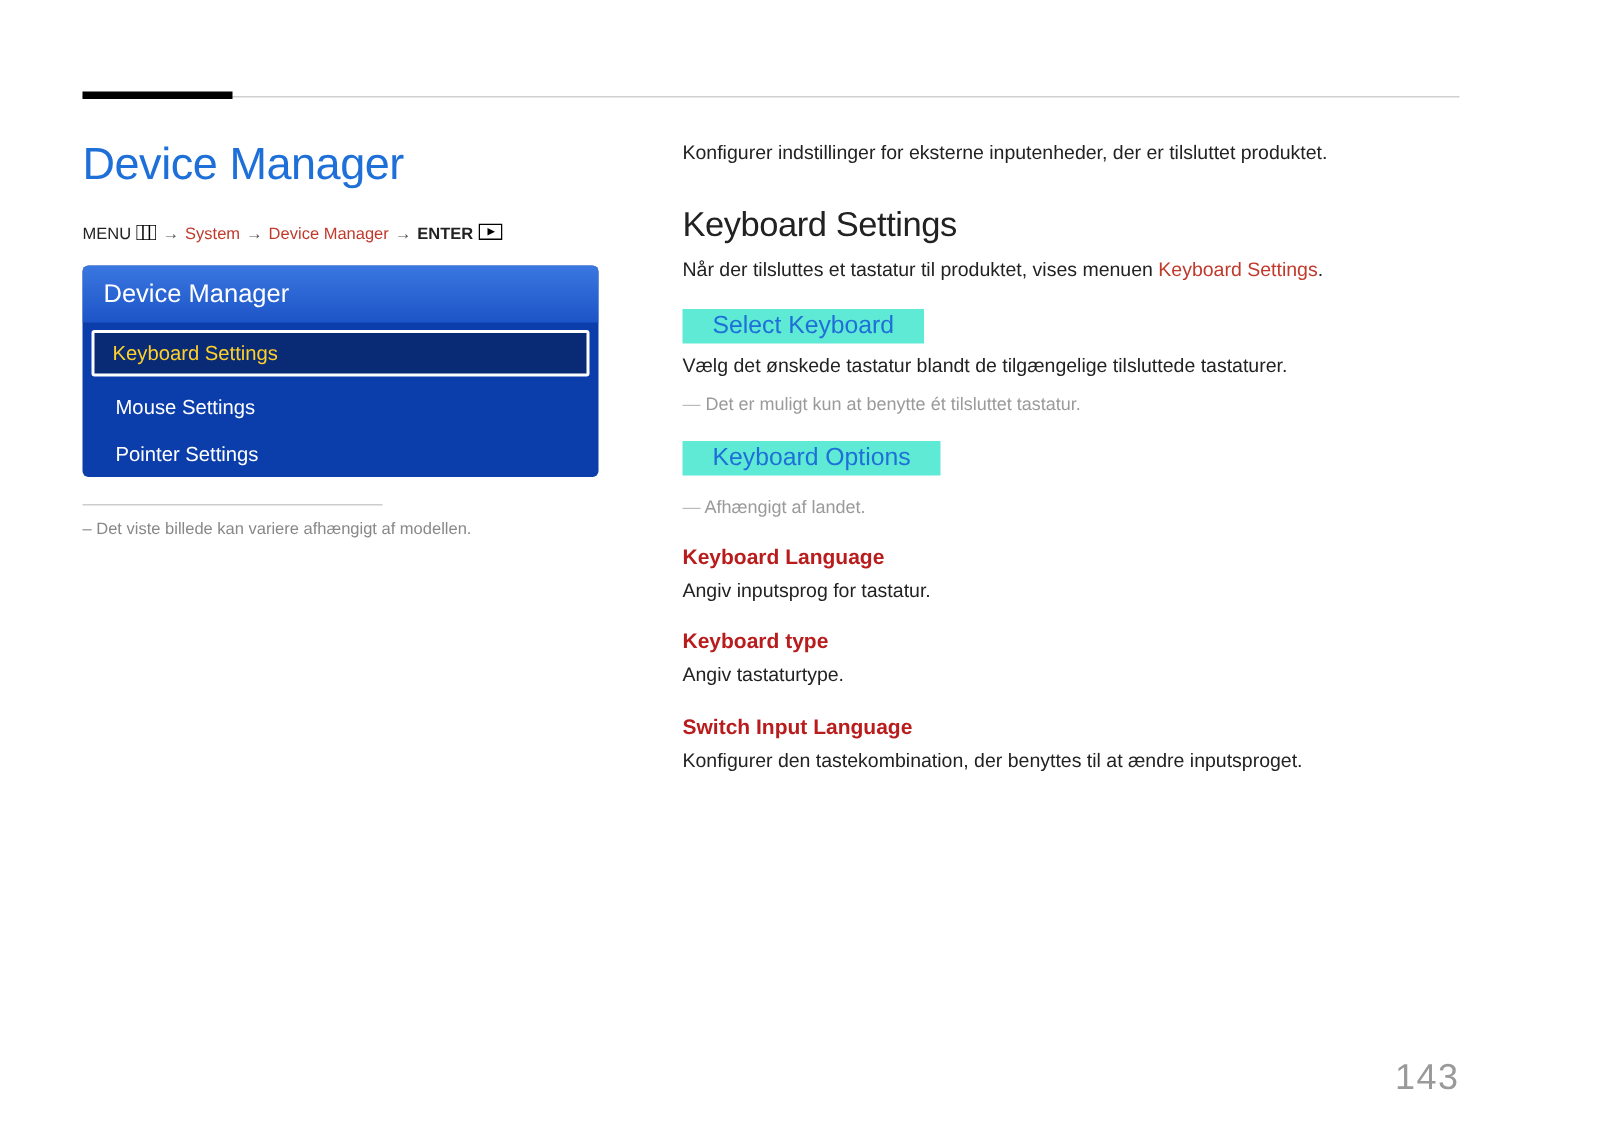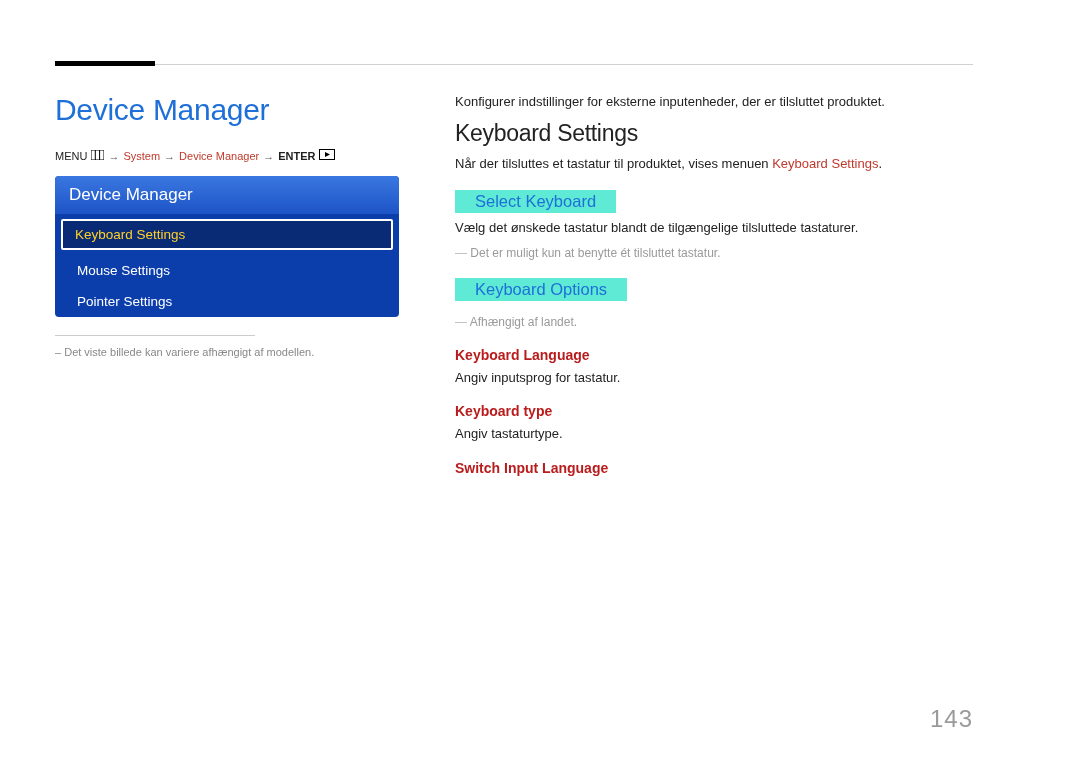--- a/index.html
+++ b/index.html
@@ -24,21 +24,21 @@
   .bc .icon { display: inline-block; vertical-align: middle; }
 
   .menu-card { background: #0b3eab; border-radius: 4px; overflow: hidden; color: #fff; }
   .menu-header { background: linear-gradient(to bottom, #3a77e0, #1d54c7); padding: 9px 14px; font-size: 17px; }
   .menu-item { padding: 8px 18px 8px 22px; font-size: 13.5px; }
   .menu-item.selected { background: #092a75; color: #ffd02a; border: 2px solid #fff; border-radius: 2px; margin: 5px 6px; padding: 6px 12px; }
 
   .left-rule { height: 1px; width: 200px; background: #ccc; margin: 18px 0 8px 0; }
   .left-note { font-size: 11px; color: #888; line-height: 1.6; }
 
-  .intro { font-size: 13px; color: #222; line-height: 1.45; margin-bottom: 8px; }
+  .intro { font-size: 13px; color: #222; line-height: 1.45; margin-bottom: 24px; }
   .h2 { font-size: 23px; color: #222; letter-spacing: -0.3px; margin-bottom: 8px; }
   .desc { font-size: 13px; color: #222; line-height: 1.45; }
   .desc .accent { color: #c0392b; }
 
   .h3 { display: inline-block; background: #5eead4; color: #1e6fd8; font-size: 16.5px; padding: 2px 20px; margin: 16px 0 6px 0; }
   .note { font-size: 12px; color: #9a9a9a; margin: 6px 0 0 0; line-height: 1.5; }
   .note::before { content: "― "; color: #bbb; }
 
   .h4 { font-size: 14px; color: #b91c1c; font-weight: bold; margin: 16px 0 6px 0; }
   .body-s { font-size: 13px; color: #222; line-height: 1.45; }
@@ -113,18 +113,19 @@
       <div><span class="h3">Keyboard Options</span></div>
       <div class="note">Afhængigt af landet.</div>
 
       <div class="h4">Keyboard Language</div>
       <div class="body-s">Angiv inputsprog for tastatur.</div>
 
       <div class="h4">Keyboard type</div>
       <div class="body-s">Angiv tastaturtype.</div>
 
       <div class="h4">Switch Input Language</div>
+      <div class="body-s">Konfigurer den tastekombination, der benyttes til at ændre inputsproget.</div>
 
     </div>
   </div>
 
   <div class="page-num">143</div>
 </div>
 
 </body></html>

